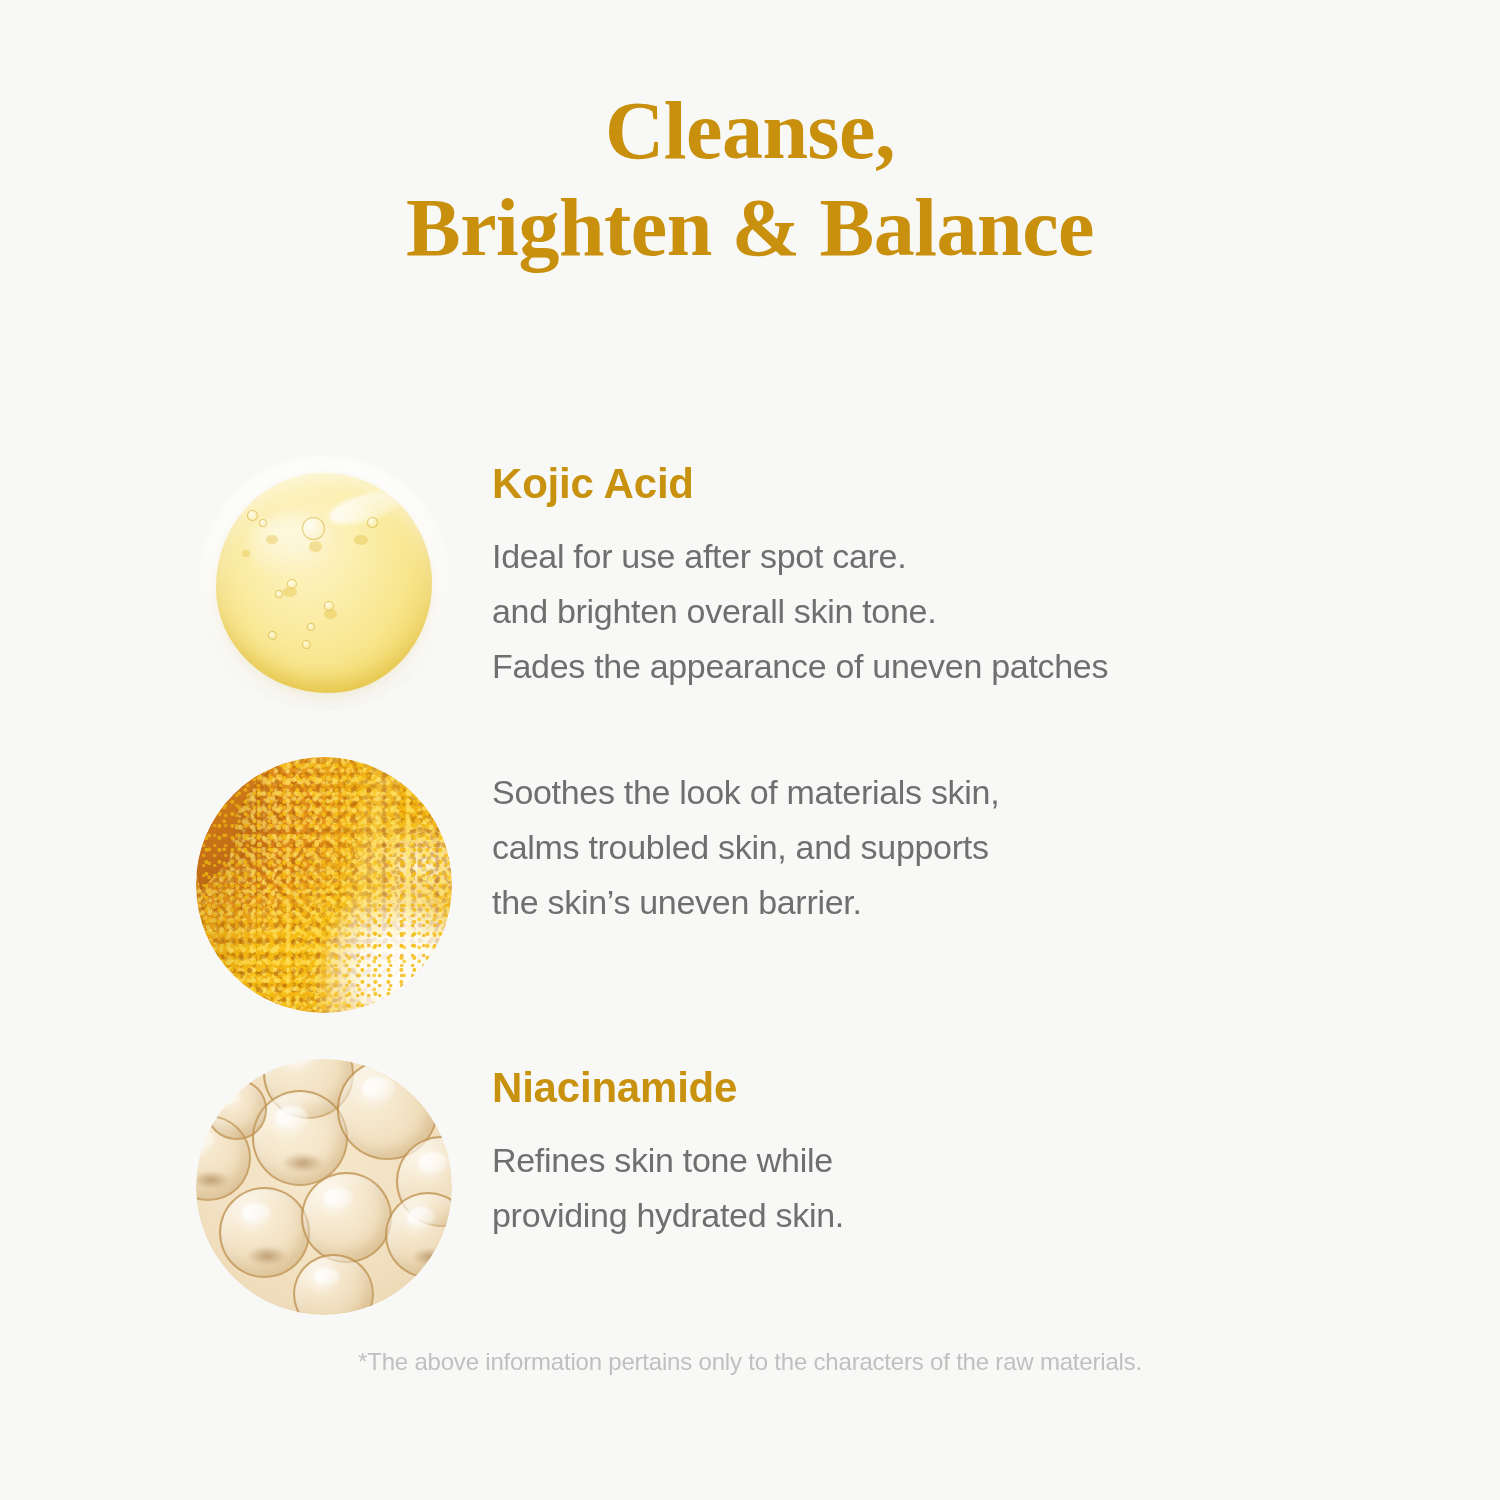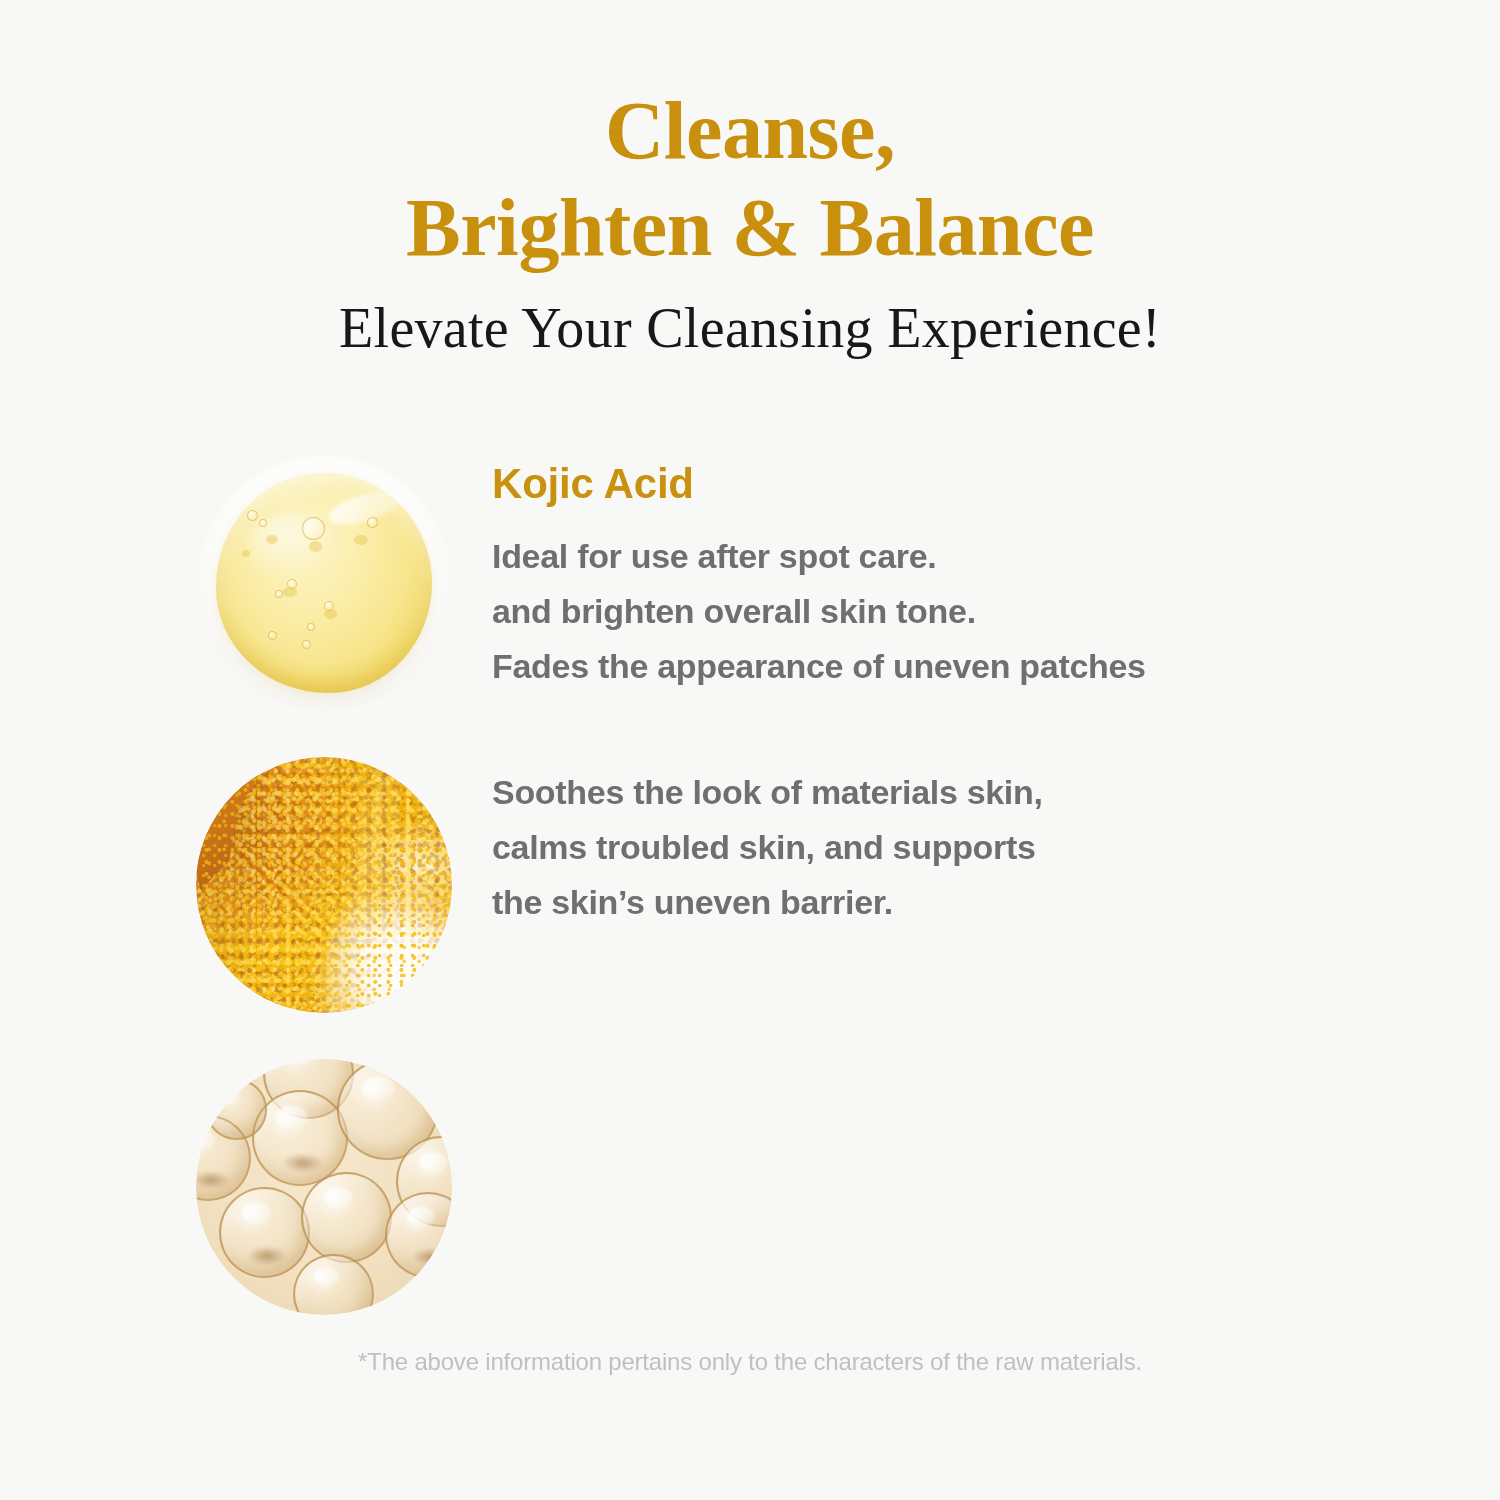--- a/index.html
+++ b/index.html
@@ -83,21 +83,21 @@
     font-family: "Liberation Sans", sans-serif;
     font-weight: bold;
     font-size: 42px;
     color: #c8920e;
     letter-spacing: -0.2px;
     margin: 0 0 24px 0;
     line-height: 1;
   }
   .ing-desc {
     font-family: "Liberation Sans", sans-serif;
-    font-weight: bold;
+    font-weight: normal;
     font-size: 34px;
     color: #6f6f6f;
     line-height: 1.62;
     margin: 0;
     letter-spacing: -0.3px;
   }
   .ing-desc .ln { display: block; }
 
   
   .footnote {
@@ -294,21 +294,20 @@
   }
 </style>
 </head>
 <body>
 
 <div class="page">
 
   <div class="header">
     <div class="title-line title-line-1">Cleanse,</div>
     <div class="title-line title-line-2">Brighten &amp; Balance</div>
-    <div class="subtitle">Elevate Your Cleansing Experience!</div>
   </div>
 
   <div class="rows">
 
     <div class="row">
       <div class="thumb-wrap">
         <div class="thumb">
           <div class="gel-dish"></div>
           <div class="gel-blob">
             <div class="gel-hl-main"></div>
@@ -374,19 +373,26 @@
             <div class="sph sph-dark" style="left:-12%;top:22%;width:32%;height:32%;"></div>
             <div class="sph" style="left:78%;top:30%;width:34%;height:34%;"></div>
             <div class="sph sph-dark" style="left:9%;top:50%;width:34%;height:34%;"></div>
             <div class="sph" style="left:41%;top:44%;width:34%;height:34%;"></div>
             <div class="sph sph-dark" style="left:74%;top:52%;width:32%;height:32%;"></div>
             <div class="sph" style="left:38%;top:76%;width:30%;height:30%;"></div>
             <div class="sph" style="left:4%;top:8%;width:22%;height:22%;"></div>
           </div>
         </div>
       </div>
+      <div class="text-col">
+        <h3 class="ing-name">Niacinamide</h3>
+        <p class="ing-desc">
+          <span class="ln">Refines skin tone while</span>
+          <span class="ln">providing hydrated skin.</span>
+        </p>
+      </div>
     </div>
 
   </div>
 
   <div class="footnote">*The above information pertains only to the characters of the raw materials.</div>
 
 </div>
 
 </body></html>

